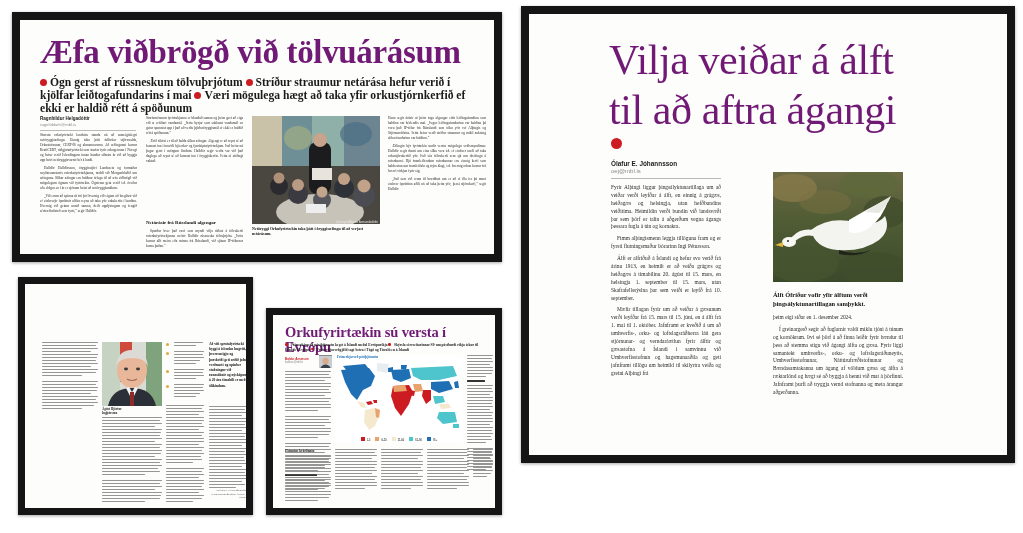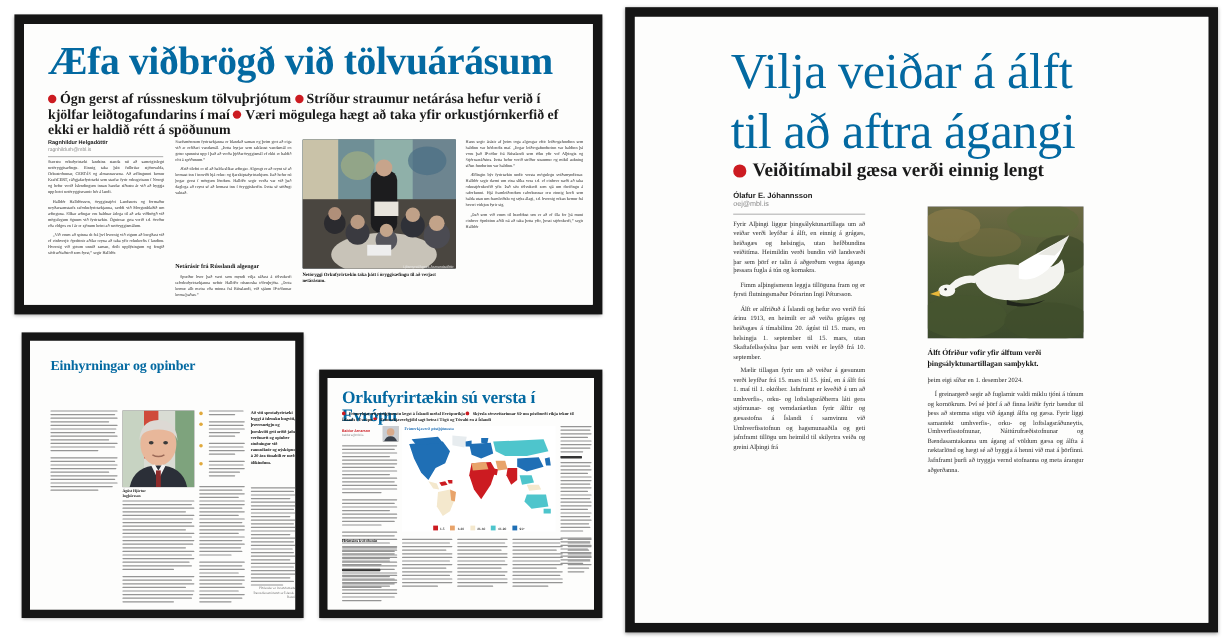--- a/index.html
+++ b/index.html
@@ -30,21 +30,21 @@
     position:absolute;
     left:0;right:0;top:0;bottom:0;
     background:#fdfdfc;
     overflow:hidden;
   }
 
   
   .hl{
     font-family:"Liberation Serif", serif;
     font-weight:700;
-    color:#0369a1;
+    color:#701a75;
     letter-spacing:-.01em;
     line-height:1.0;
   }
   .hl-serif-light{font-weight:400;}
   .kicker{
     font-family:"Liberation Serif", serif;
     font-weight:700;
     color:#1a1a1a;
     line-height:1.14;
   }
@@ -186,21 +186,20 @@
 
       </div>
     </div>
   </div>
 
   <div class="panel thin" style="left:18px;top:277px;width:235px;height:238px;">
     <div class="mat">
       <div class="page">
 
         <div class="hl" style="position:absolute;left:17px;top:14px;width:200px;font-size:11.6px;line-height:1.18;">
-          <div>Einhyrningar og opinber</div>
         </div>
 
         <div class="col" style="left:17px;top:58px;width:56px;">
           <div class="ln s1"></div>
             <div class="ln s2"></div>
             <div class="ln s1"></div>
             <div class="ln s3"></div>
           <div class="ln s1"></div>
             <div class="ln s4"></div>
             <div class="ln s2"></div>
@@ -617,31 +616,31 @@
             <div class="ln s2"></div>
             <div class="ln s1"></div>
           <div class="ln s3"></div>
             <div class="ln s5"></div>
         </div>
 
       </div>
     </div>
   </div>
 
-  <div class="panel" style="left:521px;top:6px;width:494px;height:521px;">
+  <div class="panel" style="left:521px;top:6px;width:494px;height:457px;">
     <div class="mat">
       <div class="page">
 
         <div class="hl hl-serif-light" style="position:absolute;left:80px;top:22px;width:400px;font-size:42px;line-height:1.18;">
           <div>Vilja veiðar á álft</div>
           <div>til að aftra ágangi</div>
         </div>
 
         <div class="kicker" style="position:absolute;left:82px;top:120px;width:380px;font-size:16px;">
-          <span class="dot" style="width:11px;height:11px;margin-right:5px;"></span><span>Veiðitímabil gæsa verði einnig lengt</span>
+          <span class="dot" style="width:11px;height:11px;margin-right:5px;"></span>
         </div>
 
         <div style="position:absolute;left:82px;top:146px;width:110px;">
           <div class="byline-name" style="font-size:6.4px;">Ólafur E. Jóhannsson</div>
           <div class="byline-mail" style="font-size:6px;margin-top:1px;">oej@mbl.is</div>
           <div class="rule" style="margin-top:4px;width:110px;"></div>
         </div>
 
         <div class="tinytext" style="position:absolute;left:82px;top:170px;width:110px;font-size:5.4px;line-height:1.46;">
           <p style="margin:0 0 4px;">Fyrir Alþingi liggur þingsályktunartillaga um að veiðar verði leyfðar á álft, en einnig á grágæs, heiðagæs og helsingja, utan hefðbundins veiðitíma. Heimildin verði bundin við landsvæði þar sem þörf er talin á aðgerðum vegna ágangs þessara fugla á tún og kornakra.</p>

